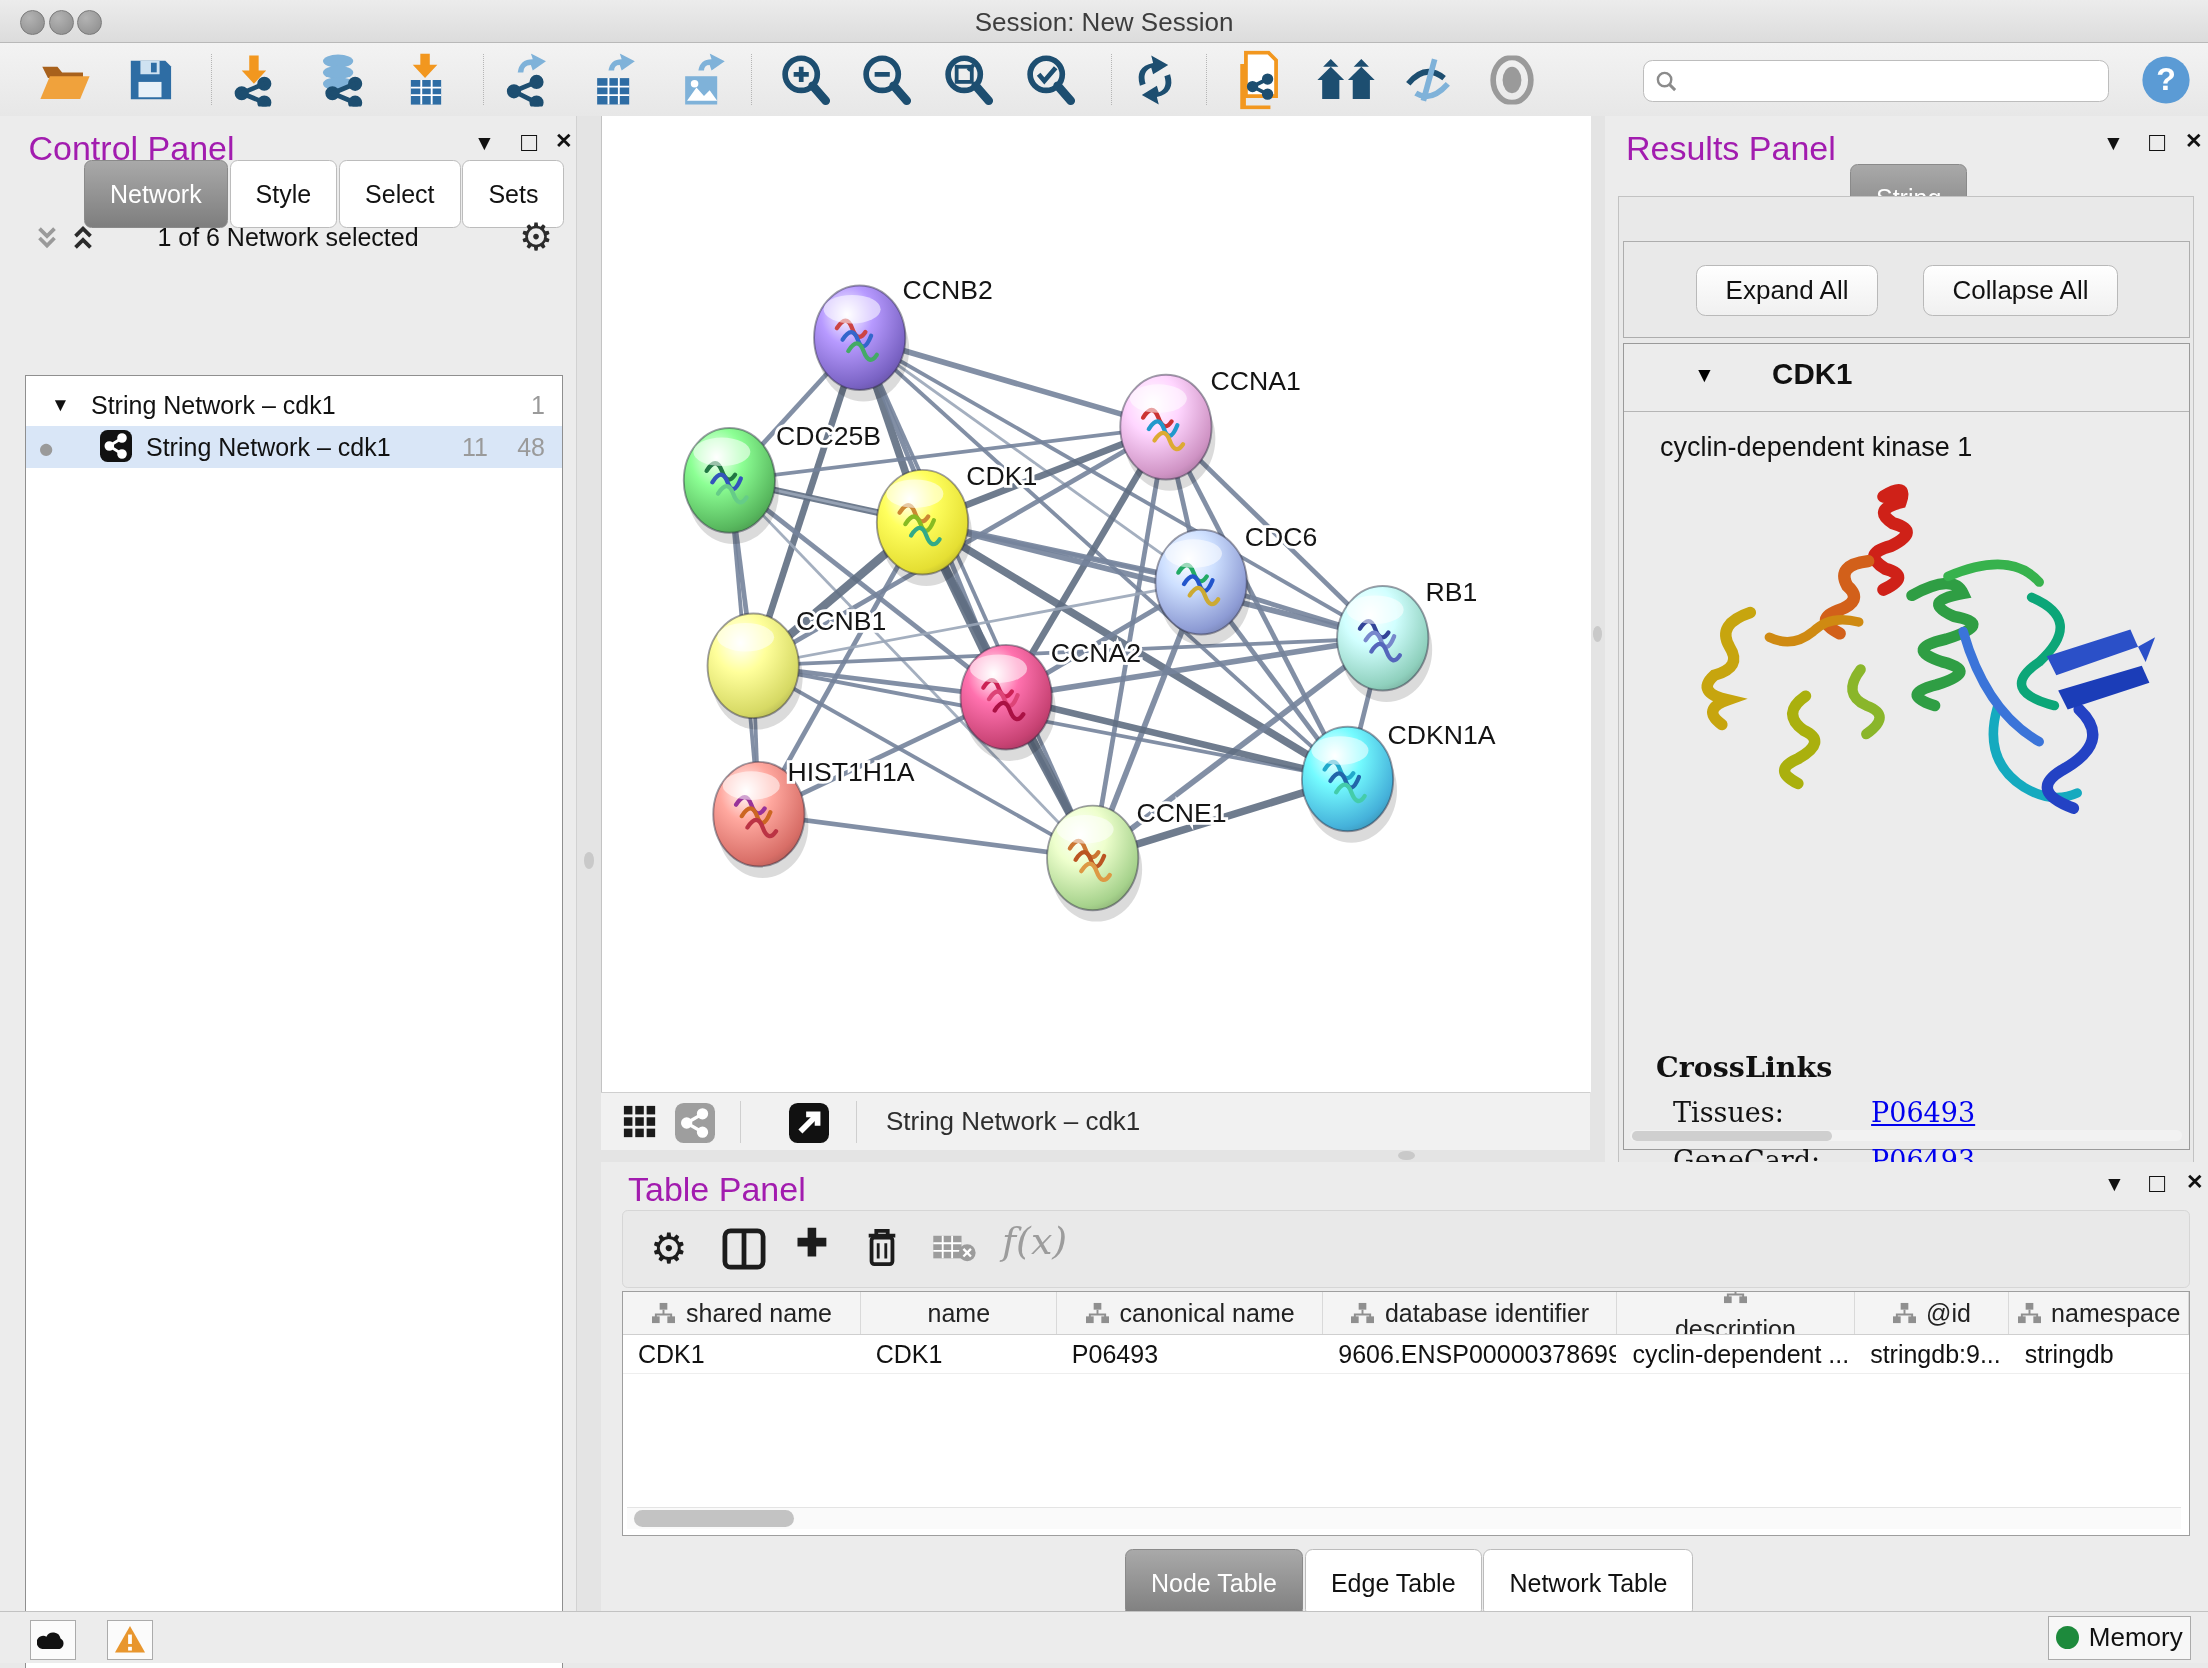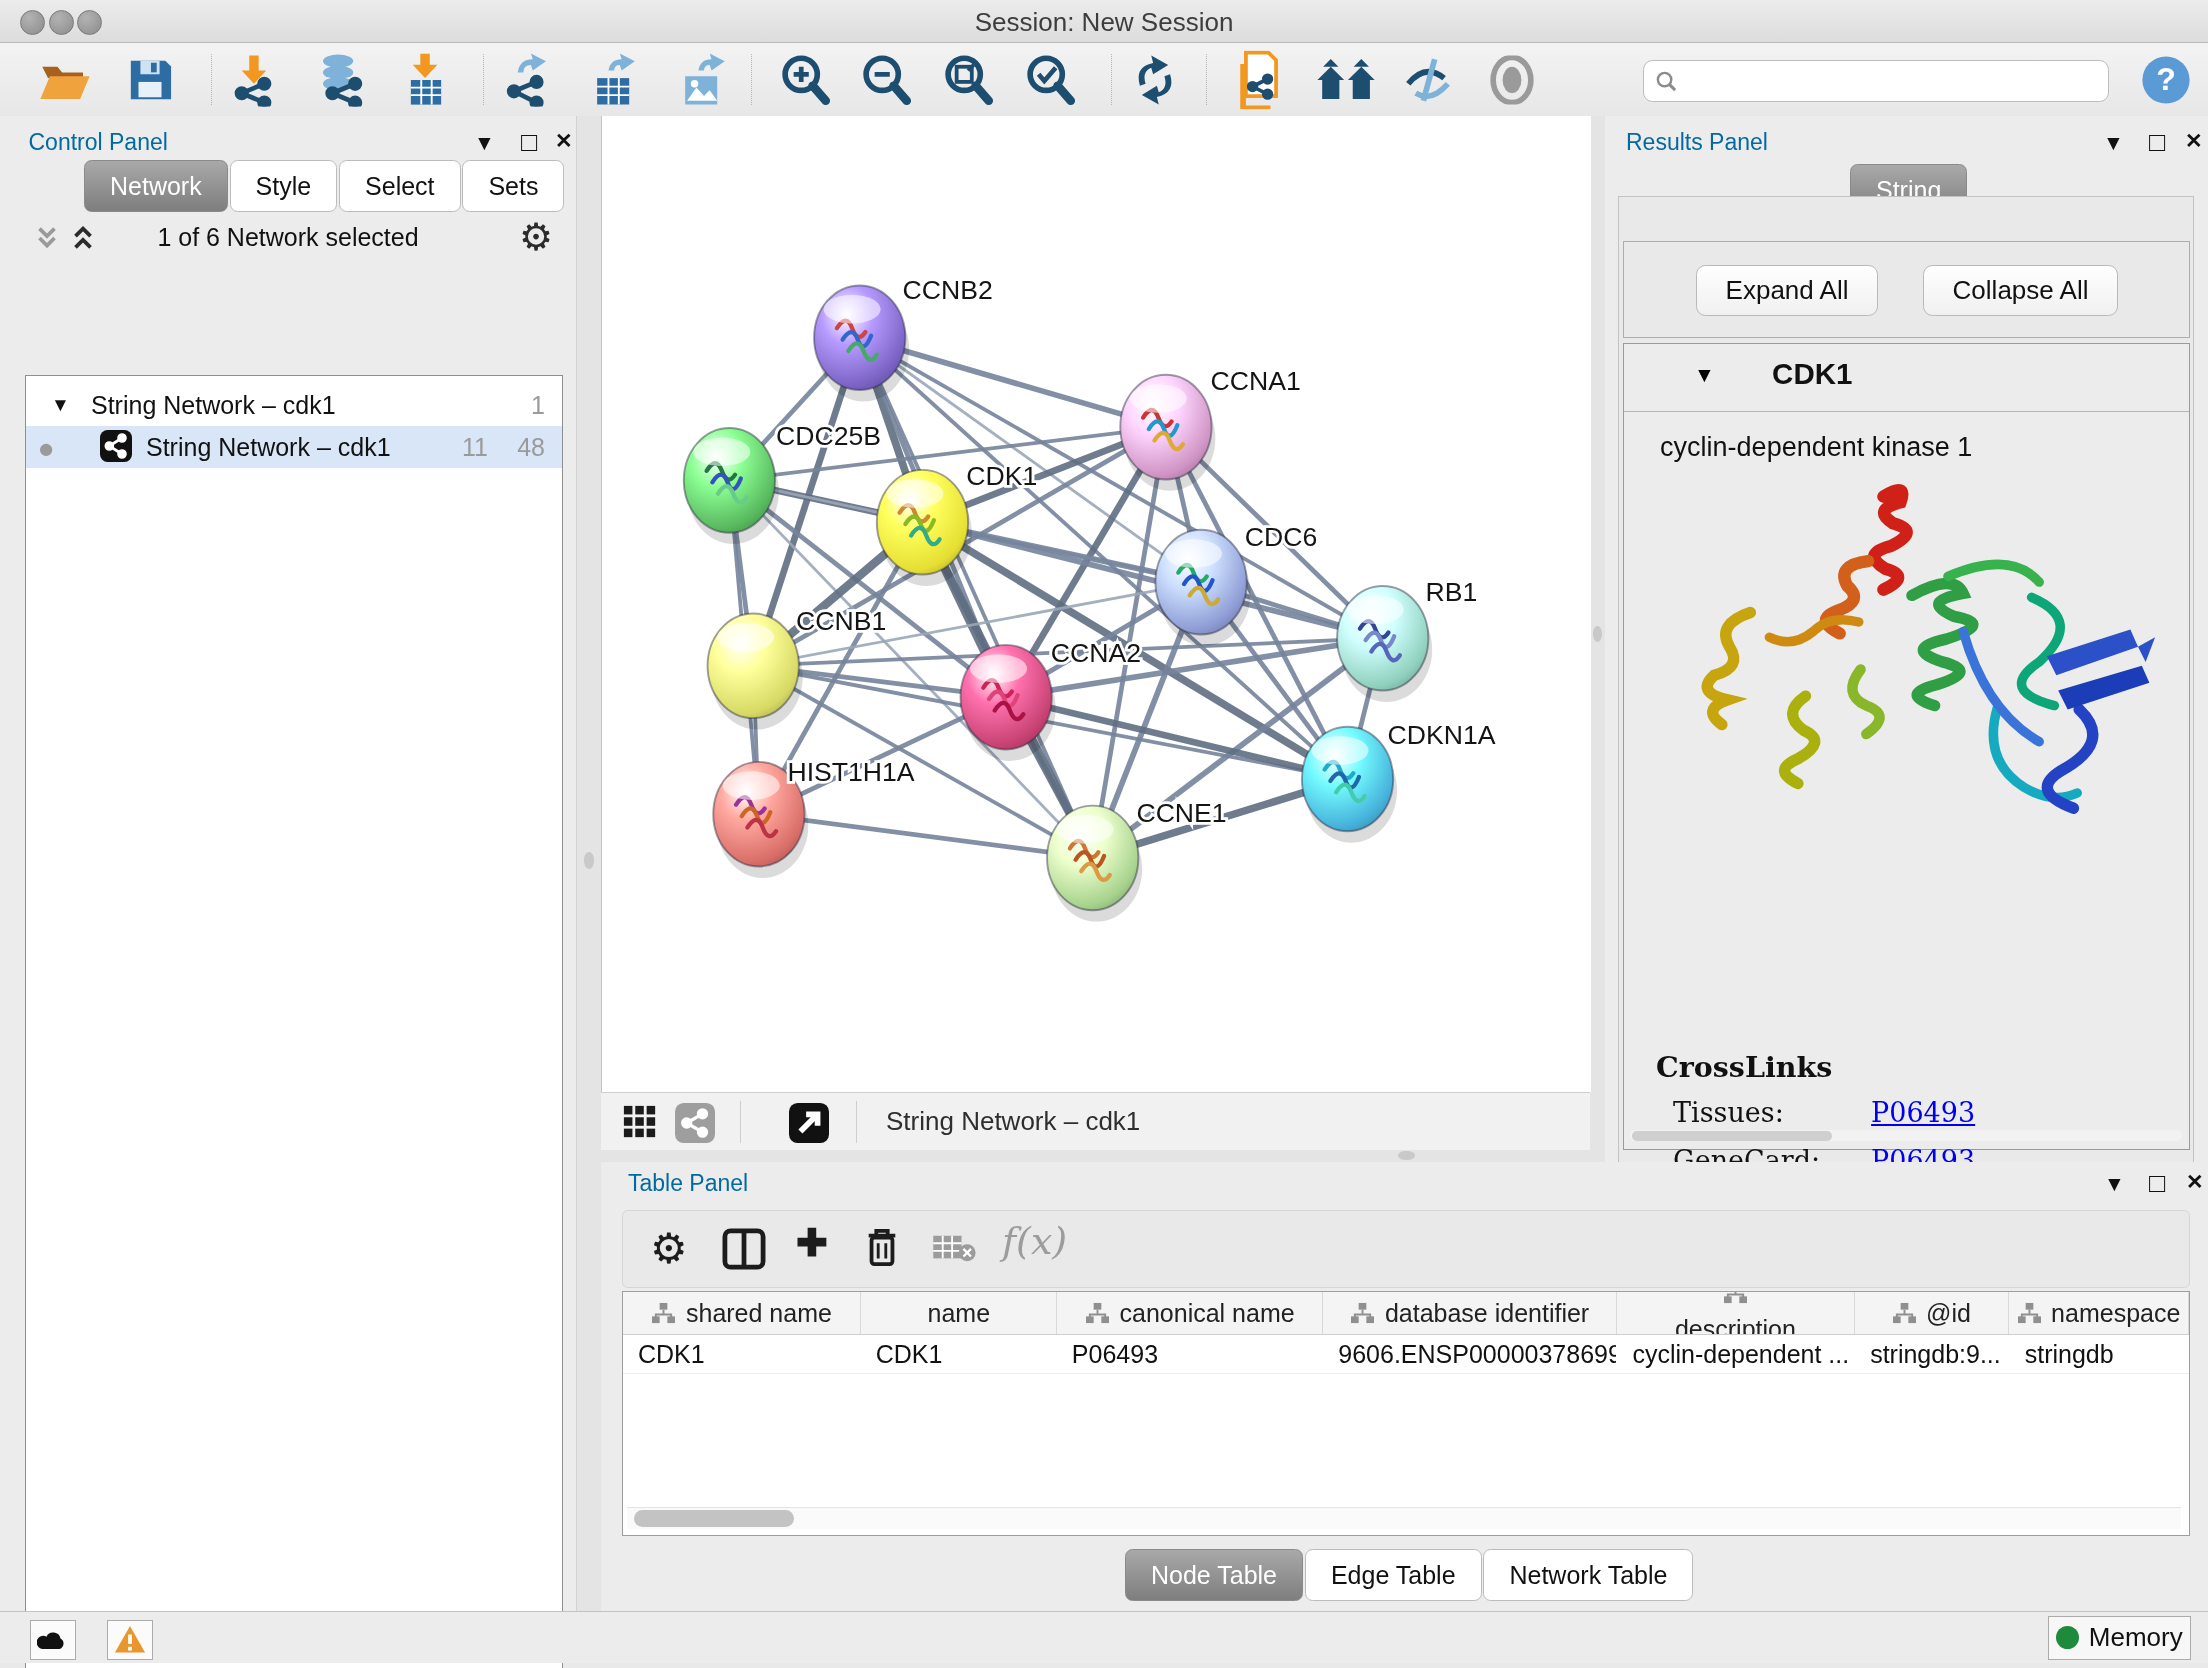--- a/index.html
+++ b/index.html
@@ -16,23 +16,23 @@
   #toolbar{left:0;top:43px;width:2208px;height:73px;background:linear-gradient(#f3f3f3,#e7e7e7);
            border-bottom:1px solid #bdbdbd;}
   .tb-icon{position:absolute;top:50%;transform:translate(-50%,-50%);cursor:default;}
   .tb-sep{position:absolute;top:11.4px;height:51px;border-left:1.9px dotted #b5b5b5;}
   #search-box{position:absolute;left:1643px;top:17px;width:464px;height:40px;background:#fff;
               border:1px solid #bdbdbd;border-radius:9.5px;}
   #search-box svg{position:absolute;left:11.4px;top:8.6px;}
   #search-input{position:absolute;left:42px;top:1.9px;width:409px;height:32px;border:0;outline:0;
                 font-size:23px;background:transparent;}
   
-  .panel-title{font-size:23px;color:#0369a1;}
+  .panel-title{font-size:34px;color:#a21caf;}
   .pnl-glyph{font-size:21px;color:#111;}
-  .tab{display:inline-block;height:42px;line-height:42px;padding:4px 25px;background:#fff;
+  .tab{display:inline-block;height:42px;line-height:42px;padding:12px 25px;background:#fff;
        border:1px solid #bcbcbc;border-radius:7.6px;font-size:25px;color:#111;margin-right:1.9px;}
   .tab.sel{background:linear-gradient(#a9a9a9,#7e7e7e);color:#fff;border-color:#8a8a8a;}
   
   #control-panel{left:0;top:116px;width:576px;height:1501px;background:#ececec;}
   #cp-list{position:absolute;left:25px;top:259px;width:536px;height:1301px;background:#fff;
            border:1px solid #8f8f8f;}
   .tree-row{position:relative;height:42px;line-height:42px;font-size:25px;color:#111;}
   .tree-row .cnt{position:absolute;color:#9a9a9a;}
   #row-net{background:#d9e6f7;}
   .share-badge{display:inline-block;width:32px;height:32px;background:#111;border-radius:7.6px;

